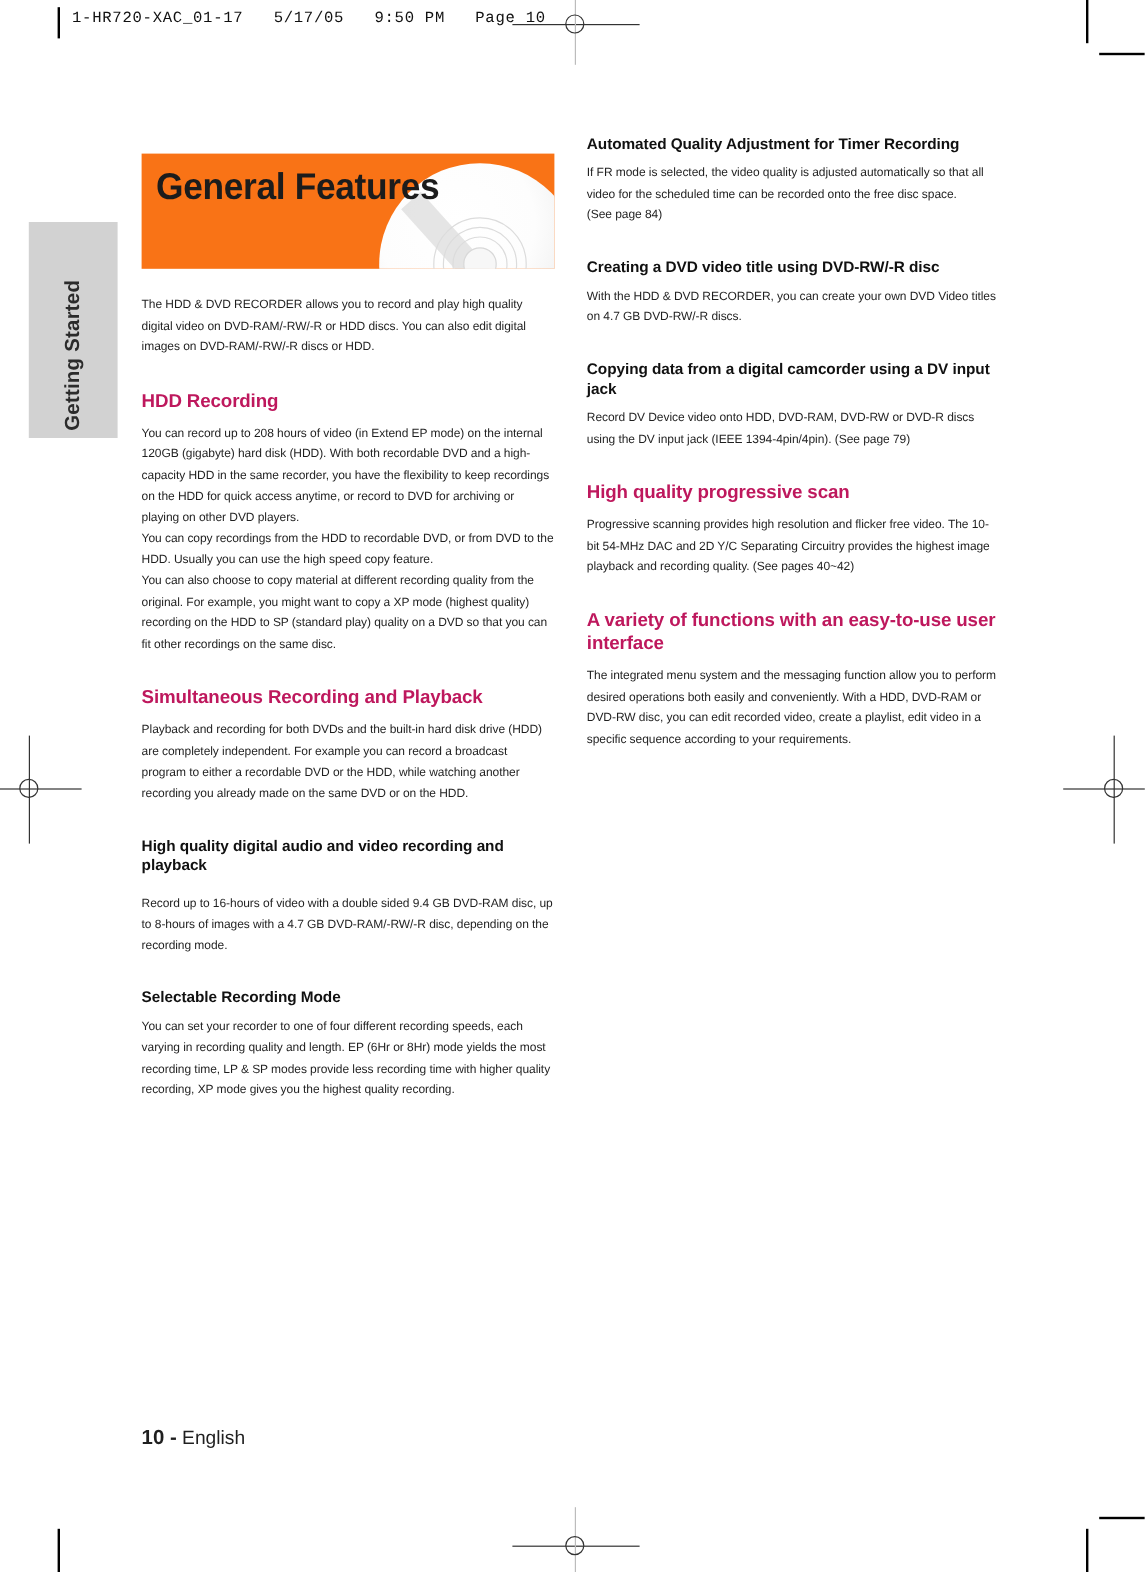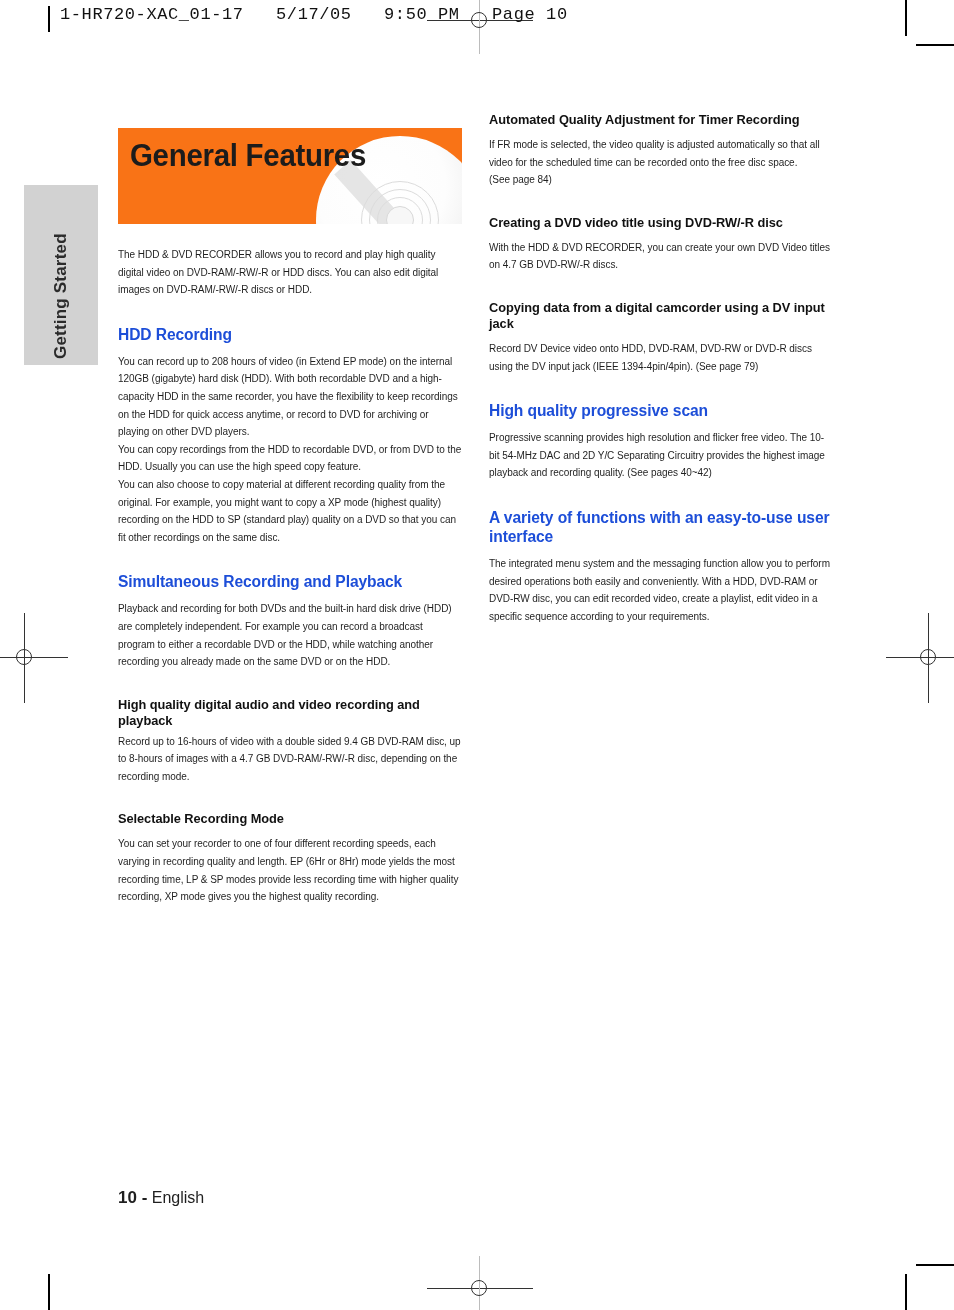--- a/index.html
+++ b/index.html
@@ -67,21 +67,21 @@
     align-items: flex-start;
   }
   .doc-header .bar {
     width: 2px;
     height: 26px;
     background: #000;
     margin-right: 10px;
   }
   .doc-header .meta {
     font-family: "Liberation Mono", monospace;
-    font-size: 17px;
+    font-size: 13px;
     letter-spacing: 0.6px;
     color: #111;
     white-space: pre;
     line-height: 18px;
   }
 
   
   .side-tab {
     position: absolute;
     left: 24px;
@@ -195,32 +195,32 @@
     font-size: 10px;
     line-height: 17.6px;
     color: #1f1f1f;
     letter-spacing: -0.05px;
   }
   h2.head-major {
     margin: 26px 0 9px 0;
     font-size: 15.6px;
     font-weight: bold;
     line-height: 19px;
-    color: #1d4ed8;
+    color: #be185d;
     letter-spacing: -0.1px;
   }
   h3.head-minor {
     margin: 26px 0 8px 0;
     font-size: 12.8px;
     font-weight: bold;
     line-height: 16px;
     color: #111;
     letter-spacing: -0.05px;
   }
-  h3.head-minor.tight { margin-bottom: 4px; }
+  h3.head-minor.tight { margin-bottom: 16px; }
   .sec:first-child h2.head-major,
   .sec:first-child h3.head-minor { margin-top: 0; }
 
   
   .footer {
     position: absolute;
     left: 118px;
     top: 1188px;
     font-size: 16px;
     color: #1f1f1f;

